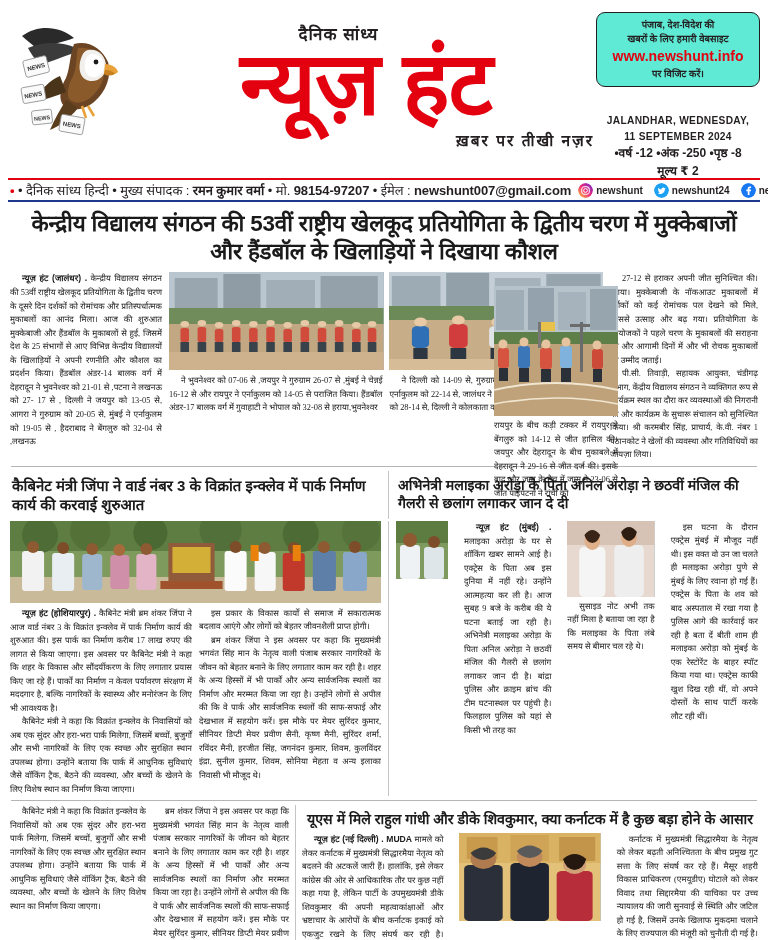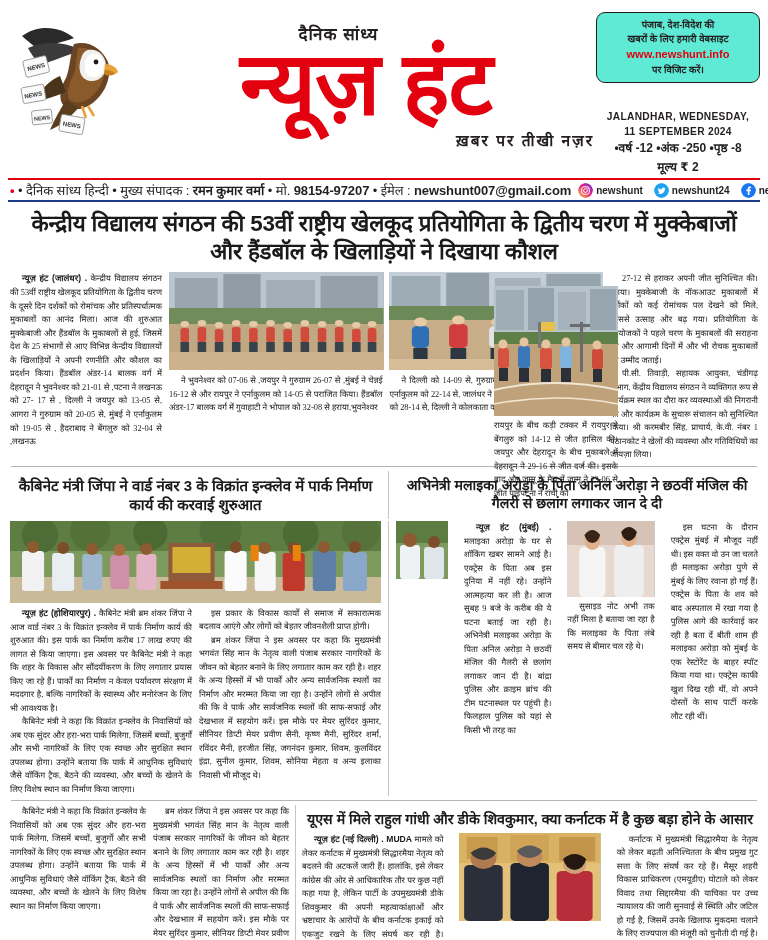--- a/index.html
+++ b/index.html
@@ -81,21 +81,21 @@
     background: #5eead4;
     border: 1.6px solid #231f20;
     border-radius: 9px;
     padding: 5px 4px 5px;
     font-family: "Liberation Sans", "DejaVu Sans", sans-serif;
     font-size: 9.6px;
     font-weight: 700;
     line-height: 1.48;
     color: #231f20;
   }
-  .web-badge .url { color: #e3000f; font-size: 11px; text-align: center; }
+  .web-badge .url { color: #e3000f; font-size: 14px; text-align: center; }
   .place-date {
     margin-top: 26px;
     font-family: "Liberation Sans", "DejaVu Sans", sans-serif;
     font-size: 10.2px;
     font-weight: 700;
     color: #231f20;
     line-height: 1.5;
     letter-spacing: 0.3px;
   }
   .issue-line {
@@ -139,21 +139,20 @@
     text-align: center;
     font-family: "Liberation Sans", "DejaVu Sans", sans-serif;
     font-weight: 700;
     font-size: 22.4px;
     line-height: 1.26;
     color: #1a1a1a;
     padding: 8px 10px 6px;
     letter-spacing: -0.2px;
   }
   .sec-headline {
-    text-align: center;
     font-family: "Liberation Sans", "DejaVu Sans", sans-serif;
     font-weight: 700;
     font-size: 15px;
     line-height: 1.3;
     color: #1a1a1a;
     padding: 5px 2px 4px;
   }
   .sec-headline.one-line { font-size: 14.2px; }
 
   

